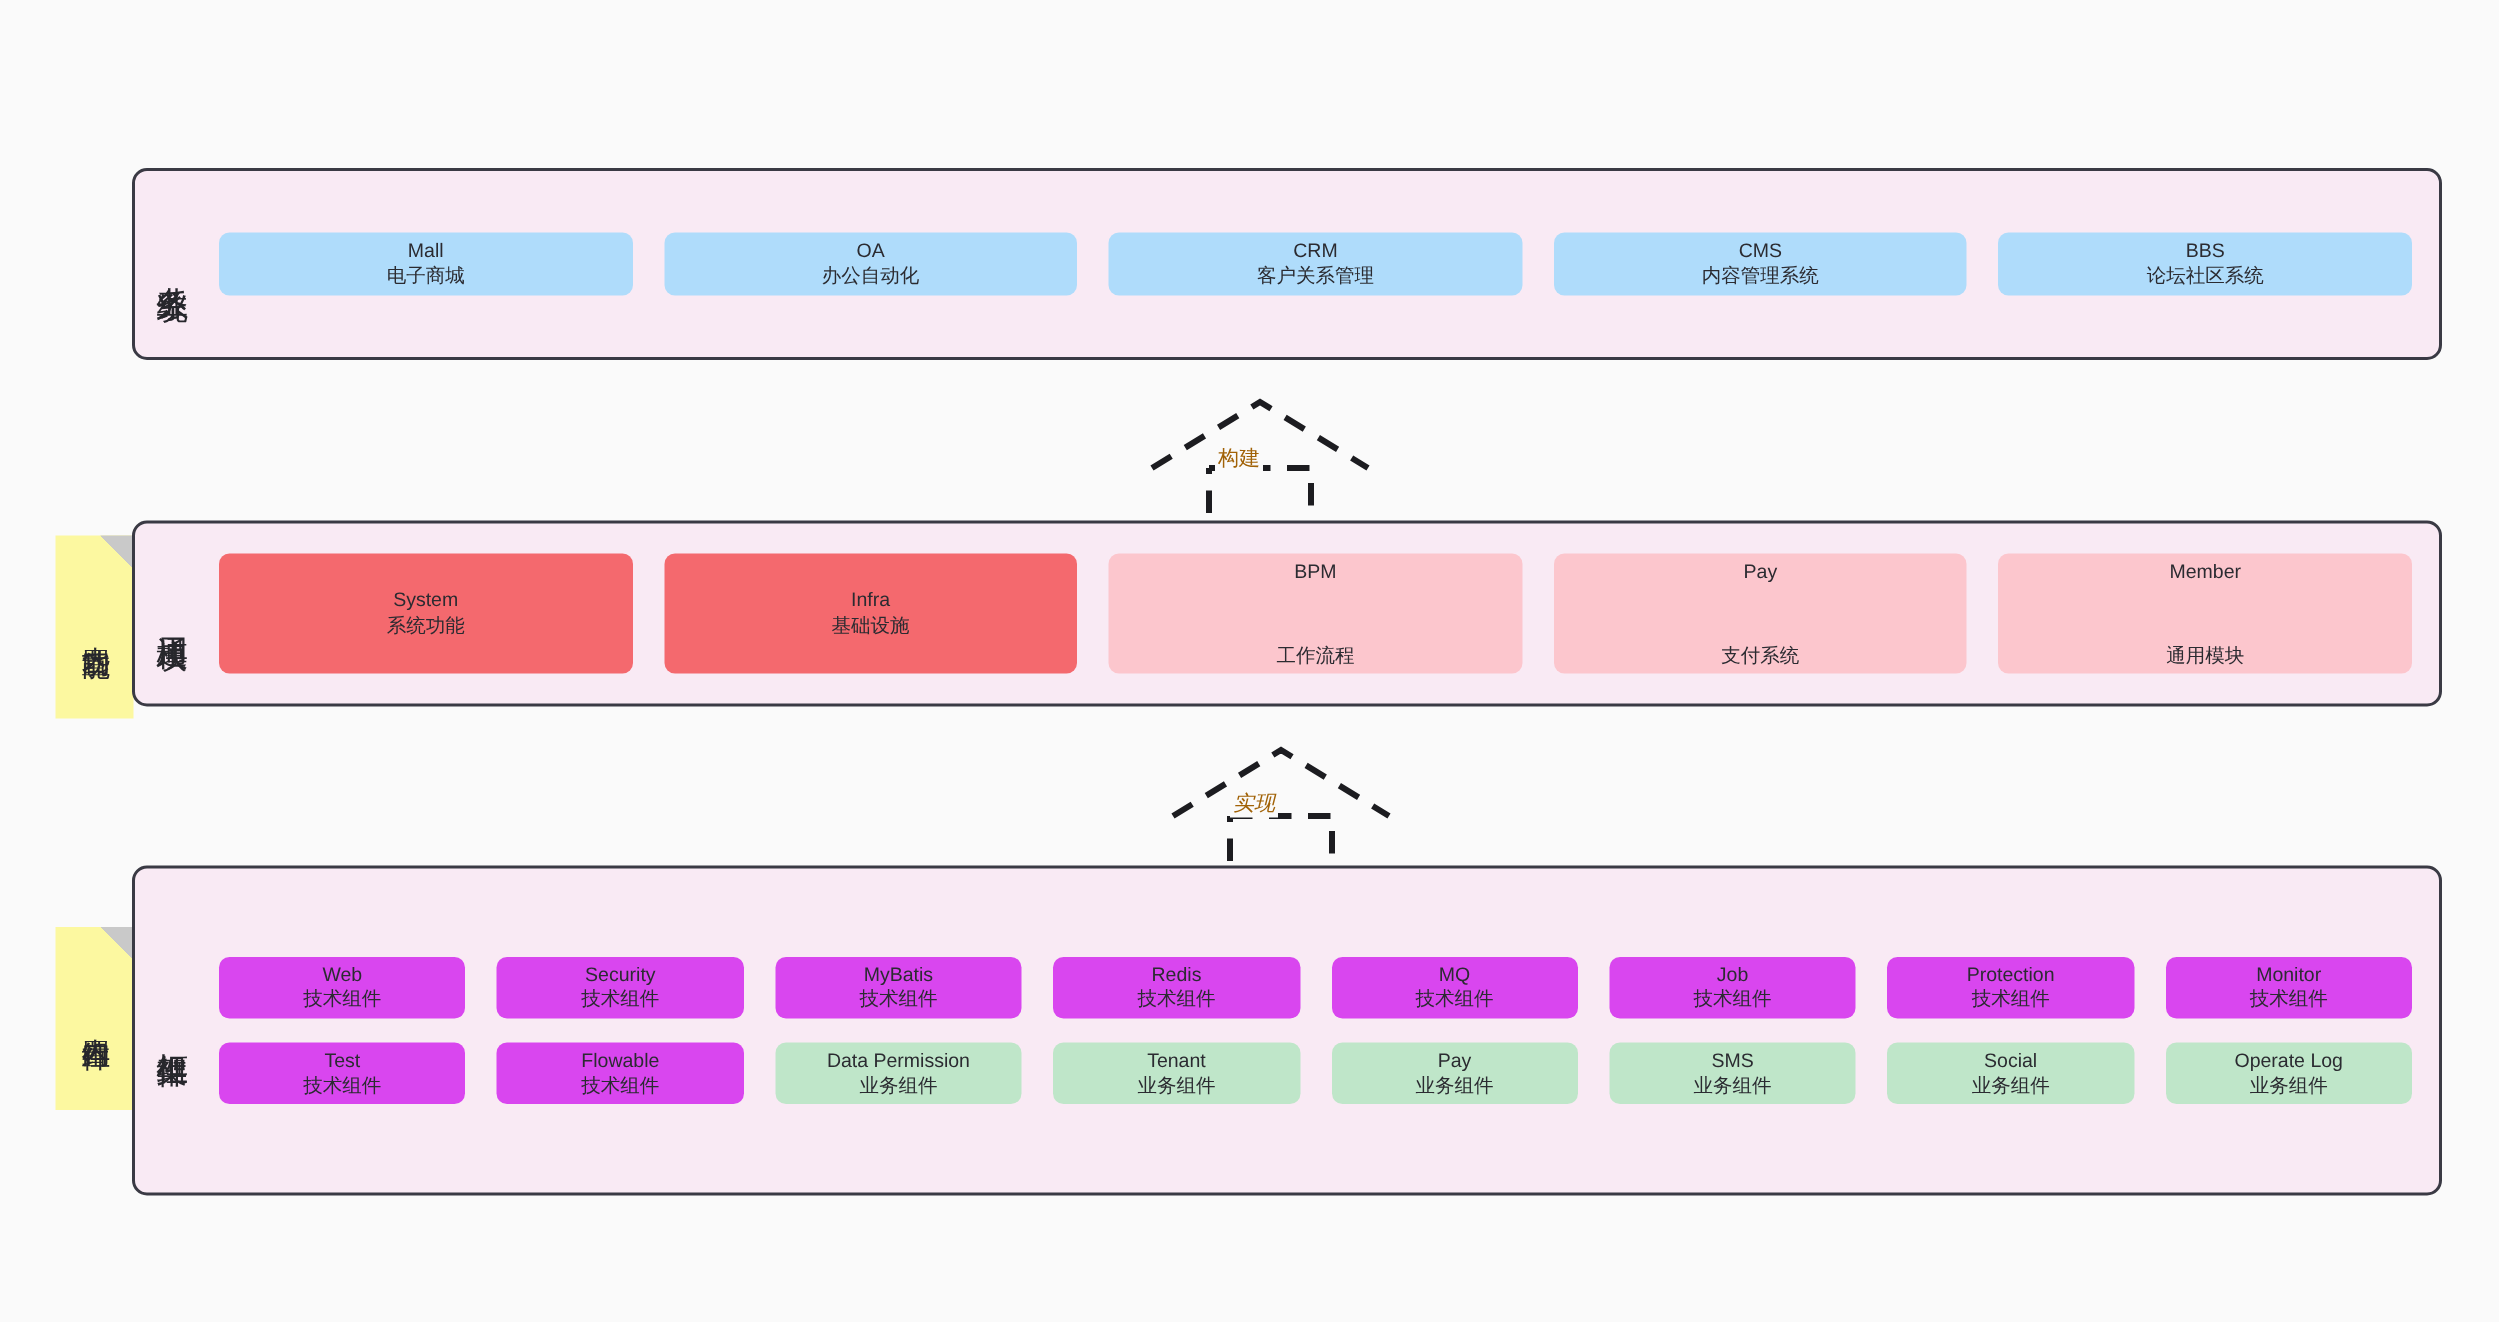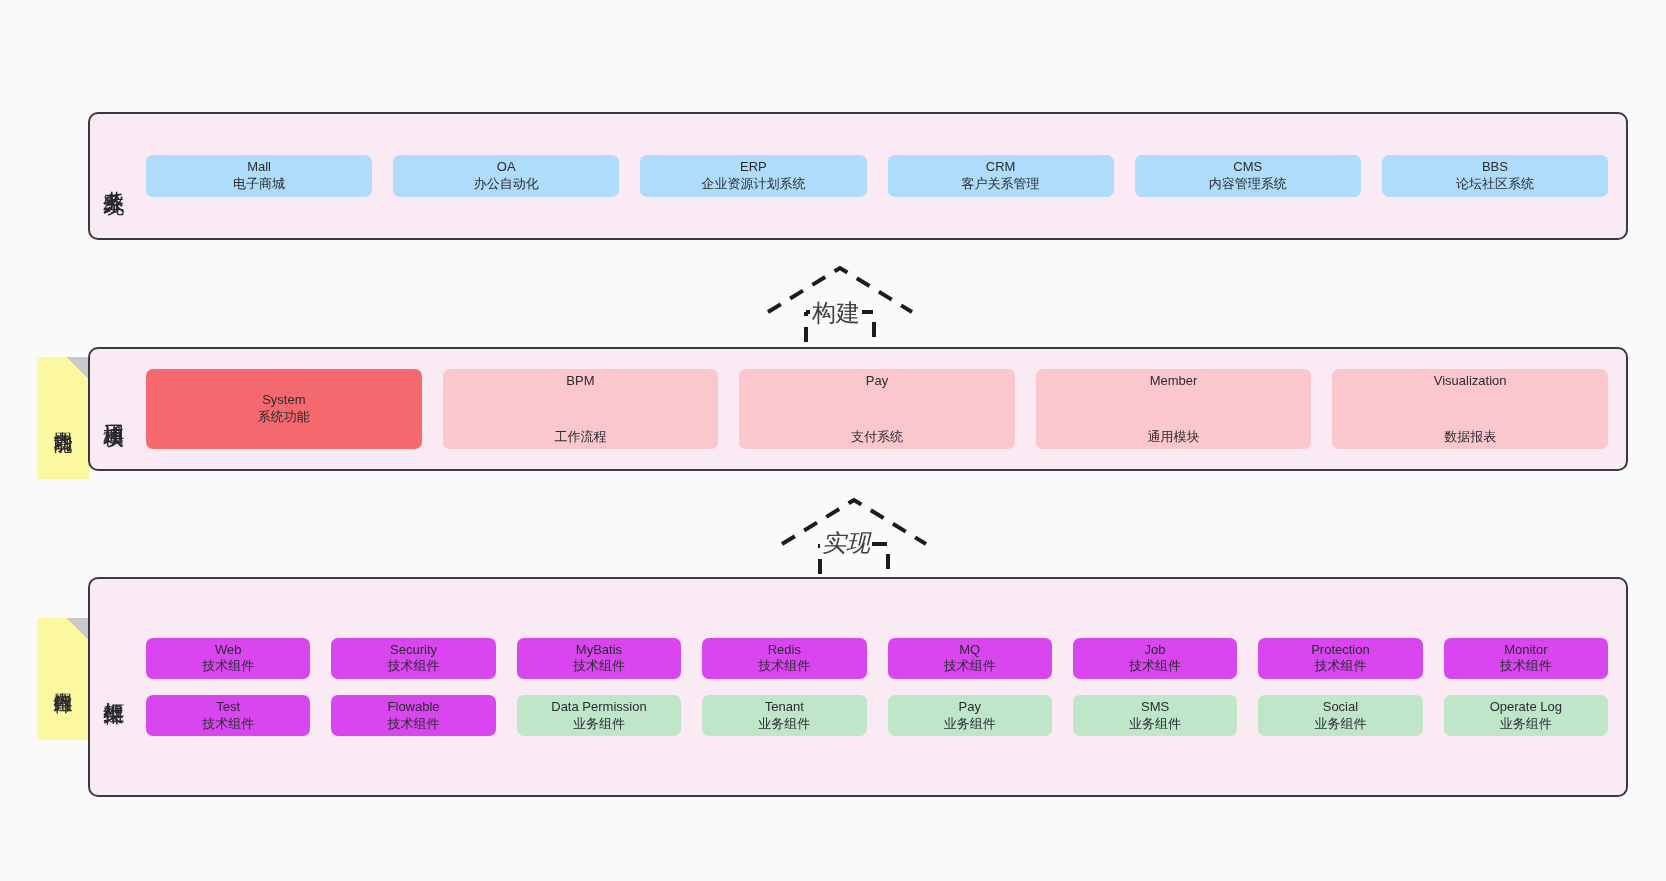--- a/index.html
+++ b/index.html
@@ -100,22 +100,22 @@
     top: 0; right: 0;
     width: 22px; height: 22px;
     background: linear-gradient(225deg, #c9c9c9 0%, #c9c9c9 50%, transparent 50.5%);
   }
 
   
   .arrow { position: absolute; }
   .arrow svg { display: block; overflow: visible; }
   .arrow-label {
     position: absolute;
-    font-size: 24px;
-    color: #404040;
+    font-size: 14px;
+    color: #a16207;
     background: #fafafa;
     padding: 0 2px;
     white-space: nowrap;
     user-select: none;
   }
 </style>
 </head>
 <body>
 
 <div id="canvas">
@@ -124,24 +124,20 @@
     <div class="layer-title">业务系统</div>
     <div class="layer-body">
       <div class="row">
         <div class="cell c-blue">
           <span class="l1">Mall</span>
           <span class="l2">电子商城</span>
         </div>
         <div class="cell c-blue">
           <span class="l1">OA</span>
           <span class="l2">办公自动化</span>
-        </div>
-        <div class="cell c-blue">
-          <span class="l1">ERP</span>
-          <span class="l2">企业资源计划系统</span>
         </div>
         <div class="cell c-blue">
           <span class="l1">CRM</span>
           <span class="l2">客户关系管理</span>
         </div>
         <div class="cell c-blue">
           <span class="l1">CMS</span>
           <span class="l2">内容管理系统</span>
         </div>
         <div class="cell c-blue">
@@ -165,35 +161,35 @@
   </div>
 
   <div class="layer" id="layer-common-module" style="left:88px; top:347px; width:1540px; height:124px;">
     <div class="layer-title">通用模块</div>
     <div class="layer-body">
       <div class="row">
         <div class="cell c-red">
           <span class="l1">System</span>
           <span class="l2">系统功能</span>
         </div>
+        <div class="cell c-red">
+          <span class="l1">Infra</span>
+          <span class="l2">基础设施</span>
+        </div>
         <div class="cell c-pink">
           <span class="l1">BPM</span>
           <span class="l2">工作流程</span>
         </div>
         <div class="cell c-pink">
           <span class="l1">Pay</span>
           <span class="l2">支付系统</span>
         </div>
         <div class="cell c-pink">
           <span class="l1">Member</span>
           <span class="l2">通用模块</span>
-        </div>
-        <div class="cell c-pink">
-          <span class="l1">Visualization</span>
-          <span class="l2">数据报表</span>
         </div>
       </div>
     </div>
   </div>
 
   <div class="arrow" id="arrow-implement" style="left:774px; top:494px;">
     <svg width="160" height="88" viewBox="0 0 160 88">
       <path d="M 8 50 L 80 6 L 152 50" fill="none" stroke="#1c1c20" stroke-width="4" stroke-dasharray="15,11" stroke-linecap="butt"></path>
       <path d="M 46 50 L 114 50 L 114 88 L 46 88 L 46 50" fill="none" stroke="#1c1c20" stroke-width="4" stroke-dasharray="15,11" stroke-linecap="butt"></path>
     </svg>

